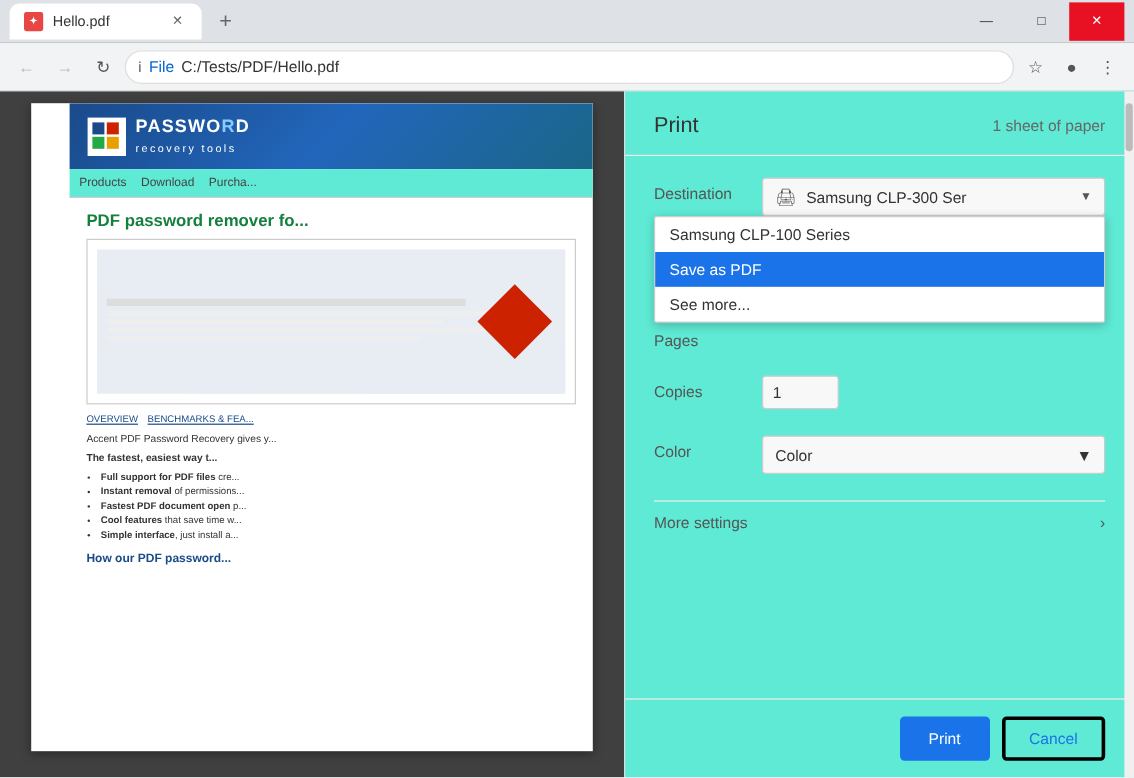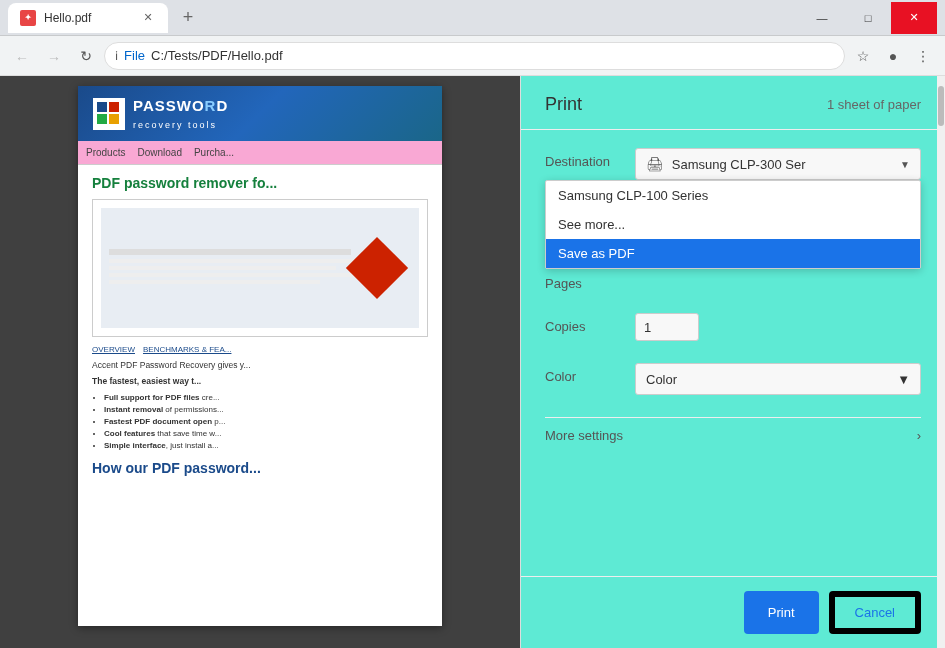--- a/index.html
+++ b/index.html
@@ -152,26 +152,27 @@
       height: 100%;
       background: #404040;
       display: flex;
       align-items: flex-start;
       justify-content: center;
       padding-top: 10px;
       overflow: hidden;
       position: relative;
     }
     .pdf-page {
-      width: 364px;
+      width: 468px;
       min-height: 540px;
       background: white;
       box-shadow: 0 2px 8px rgba(0,0,0,0.4);
       overflow: hidden;
       position: relative;
+      padding-left: 32px;
     }
     .pdf-header {
       background: linear-gradient(135deg, #1a4a8a 0%, #2266bb 50%, #1a6688 100%);
       height: 55px;
       display: flex;
       align-items: center;
       padding: 0 15px;
       gap: 8px;
     }
     .pdf-logo-box {
@@ -179,21 +180,21 @@
       width: 32px;
       height: 32px;
       display: flex;
       align-items: center;
       justify-content: center;
       font-size: 8px;
       font-weight: bold;
       color: #1a4a8a;
     }
     .pdf-nav {
-      background: #f9a8d4;
+      background: #5eead4;
       height: 24px;
       display: flex;
       align-items: center;
       padding: 0 8px;
       gap: 12px;
       border-bottom: 1px solid #ccc;
     }
     .pdf-nav-item {
       font-size: 10px;
       color: #444;
@@ -416,21 +417,21 @@
       border: none;
       border-radius: 4px;
       padding: 8px 24px;
       font-size: 13px;
       cursor: pointer;
       font-weight: 500;
     }
     .btn-cancel {
       background: transparent;
       color: #1a73e8;
-      border: 6px solid #000000;
+      border: 3px solid #000000;
       border-radius: 4px;
       padding: 8px 20px;
       font-size: 13px;
       cursor: pointer;
       font-weight: 500;
     }
 
     
     .scroll-track {
       position: absolute;
@@ -536,21 +537,21 @@
           <div class="pdf-paragraph">
             <strong>The fastest, easiest way t...</strong>
           </div>
           <ul class="pdf-list">
             <li><strong>Full support for PDF files</strong> cre...</li>
             <li><strong>Instant removal</strong> of permissions...</li>
             <li><strong>Fastest PDF document open</strong> p...</li>
             <li><strong>Cool features</strong> that save time w...</li>
             <li><strong>Simple interface</strong>, just install a...</li>
           </ul>
-          <div style="margin-top:8px;font-size:14px;font-weight:bold;color:#1a4a8a;">
+          <div style="margin-top:8px;font-size:10px;font-weight:bold;color:#1a4a8a;">
             How our PDF password...
           </div>
         </div>
       </div>
     </div>
 
     <div class="print-panel">
       <div class="print-header">
         <span class="print-title">Print</span>
         <span class="print-sheet-count">1 sheet of paper</span>
@@ -562,22 +563,22 @@
           <span class="print-label">Destination</span>
           <div class="print-control">
             <div class="destination-select">
               <span class="printer-icon">🖨</span>
               <span class="select-text">Samsung CLP-300 Ser</span>
               <span class="chevron">▼</span>
             </div>
 
             <div class="dropdown-menu">
               <div class="dropdown-item">Samsung CLP-100 Series</div>
+              <div class="dropdown-item selected">Save as PDF</div>
               <div class="dropdown-item">See more...</div>
-              <div class="dropdown-item selected">Save as PDF</div>
             </div>
           </div>
         </div>
 
         <div class="print-field" style="margin-top: 90px;">
           <span class="print-label">Pages</span>
           <div class="print-control pages-control">
           </div>
         </div>
 

